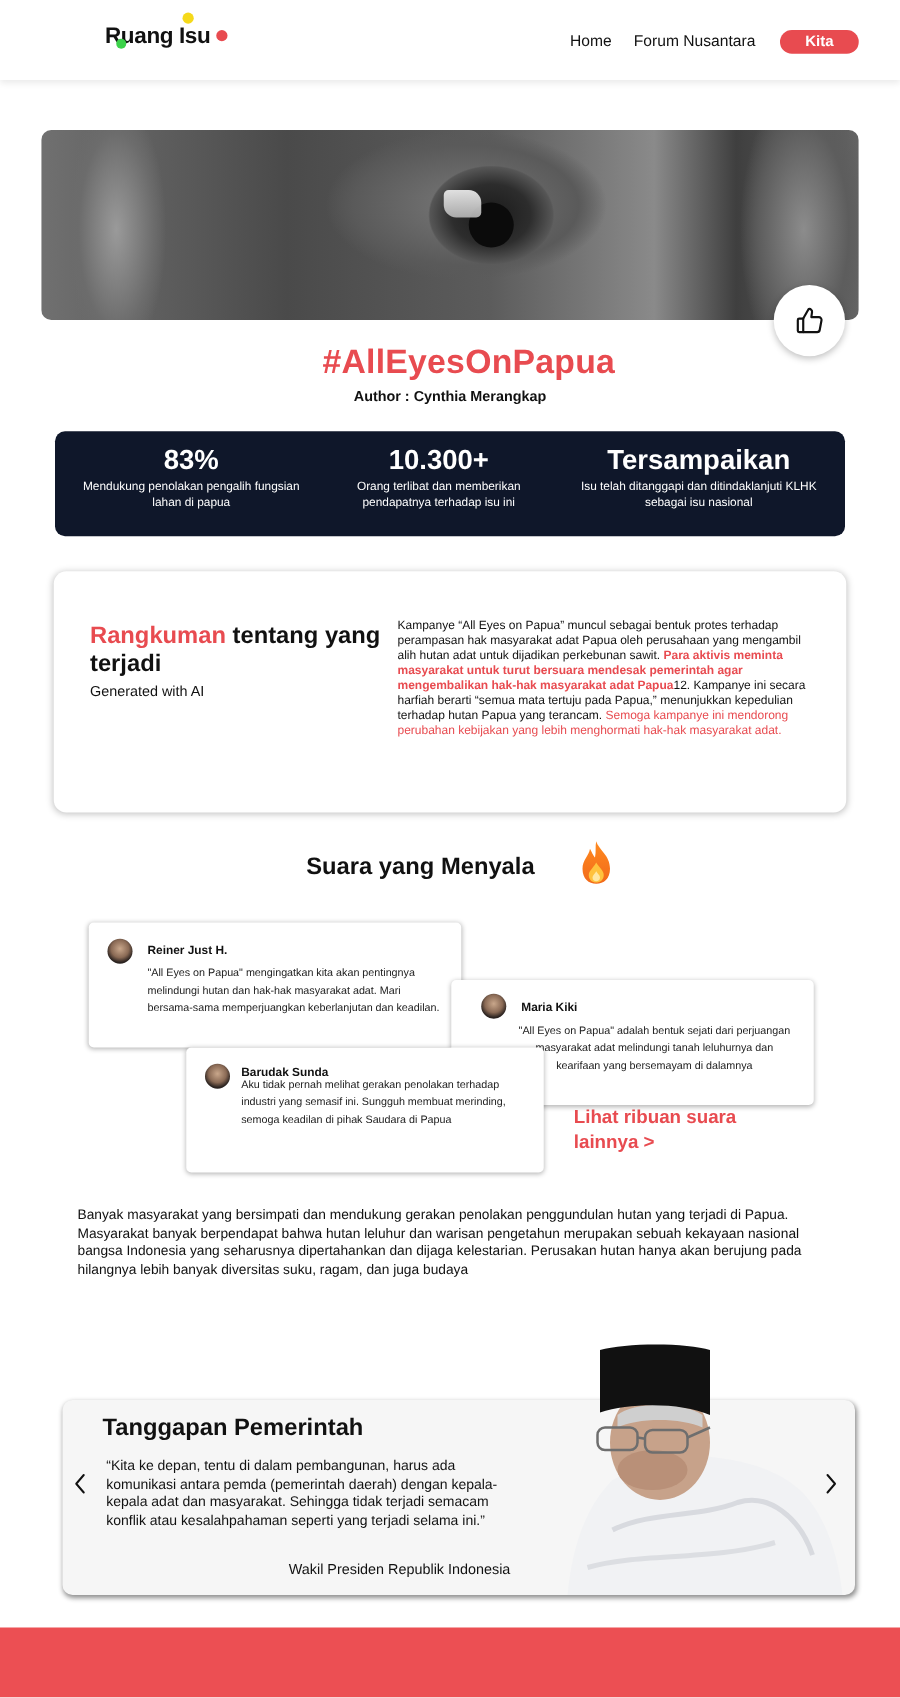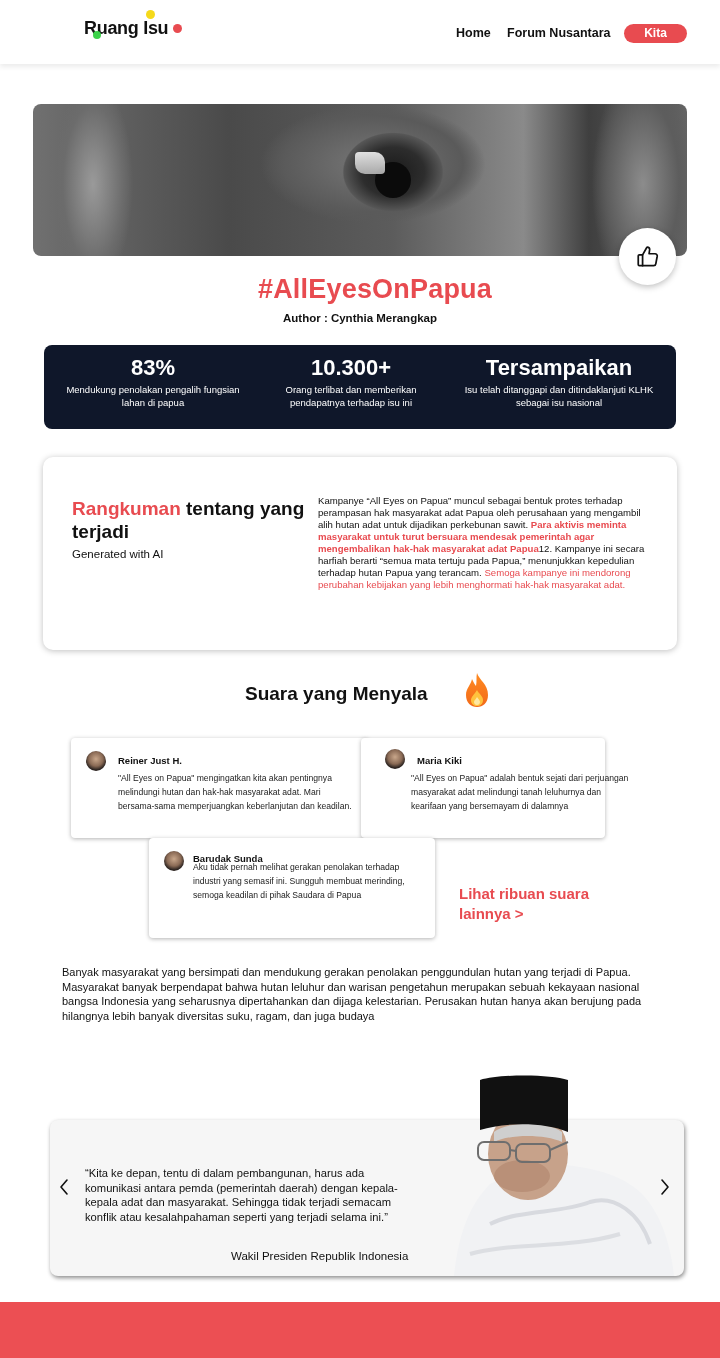--- a/index.html
+++ b/index.html
@@ -5,21 +5,21 @@
   * { box-sizing: border-box; margin: 0; padding: 0; }
   html, body { width: 720px; height: 1358px; background: #ffffff; overflow: hidden; }
   body { font-family: "Liberation Sans", "DejaVu Sans", sans-serif; color: #111; position: relative; }
 
   
   .navbar { position: absolute; left: 0; top: 0; width: 720px; height: 64px; background: #fff; box-shadow: 0 3px 5px rgba(0,0,0,0.08); z-index: 5; }
   .logo { position: absolute; left: 84px; top: 18px; font-weight: 700; font-size: 18px; color: #111; letter-spacing: -0.3px; }
   .logo .dot-yellow { position: absolute; left: 62px; top: -8px; width: 9px; height: 9px; border-radius: 50%; background: #f5d91a; }
   .logo .dot-green { position: absolute; left: 9px; top: 13px; width: 8px; height: 8px; border-radius: 50%; background: #3cd24a; }
   .logo .dot-red { position: absolute; left: 96px; top: 6px; width: 9px; height: 9px; border-radius: 50%; background: #e84b50; }
-  .nav-link { position: absolute; top: 26px; font-size: 12.5px; font-weight: 700; color: #111; cursor: pointer; }
+  .nav-link { position: absolute; top: 26px; font-size: 12.5px; font-weight: 400; color: #111; cursor: pointer; }
   .nav-home { left: 456px; }
   .nav-forum { left: 507px; }
   .login-btn { position: absolute; left: 624px; top: 24px; width: 63px; height: 19px; border-radius: 10px; background: #e84b50; color: #fff; font-size: 12px; font-weight: 700; text-align: center; line-height: 19px; cursor: pointer; }
 
   
   .hero { position: absolute; left: 33px; top: 104px; width: 654px; height: 152px; border-radius: 8px; overflow: hidden;
     background:
       radial-gradient(ellipse 70px 55px at 360px 68px, #1a1a1a 0%, #2d2d2d 45%, #565656 70%, transparent 72%),
       radial-gradient(ellipse 150px 80px at 340px 60px, #777 0%, #5a5a5a 60%, transparent 75%),
       radial-gradient(ellipse 50px 130px at 60px 80px, #9a9a9a 0%, #6c6c6c 60%, transparent 80%),
@@ -53,21 +53,21 @@
 
   
   .voices-title { position: absolute; left: 245px; top: 683px; font-size: 19px; font-weight: 700; color: #111; }
   .flame { position: absolute; left: 461px; top: 671px; width: 32px; height: 38px; }
   .vcard { position: absolute; background: #fff; border-radius: 4px; box-shadow: 0 1px 4px rgba(0,0,0,0.3); }
   .vcard .avatar { position: absolute; left: 15px; top: 13px; width: 20px; height: 20px; border-radius: 50%; background: radial-gradient(circle at 50% 40%, #c9a78b 0%, #8a6a55 45%, #2b2320 70%); }
   .vcard .name { position: absolute; left: 47px; top: 17px; font-size: 9.5px; font-weight: 700; color: #111; }
   .vcard .text { position: absolute; left: 47px; top: 33px; font-size: 8.6px; line-height: 14px; color: #222; }
   .vc1 { left: 71px; top: 738px; width: 298px; height: 100px; z-index: 1; }
   .vc1 .text { width: 240px; }
-  .vc2 { left: 361px; top: 738px; width: 244px; height: 100px; z-index: 1; }
+  .vc2 { left: 361px; top: 784px; width: 290px; height: 100px; z-index: 1; text-align: center; }
   .vc2 .avatar { left: 24px; top: 11px; }
   .vc2 .name { left: 56px; top: 17px; }
   .vc2 .text { left: 50px; width: 225px; }
   .vc3 { left: 149px; top: 838px; width: 286px; height: 100px; z-index: 2; }
   .vc3 .name { left: 44px; top: 15px; }
   .vc3 .text { left: 44px; top: 22px; width: 230px; }
   .see-more { position: absolute; left: 459px; top: 884px; width: 170px; font-size: 15px; font-weight: 700; line-height: 20px; color: #e84b50; cursor: pointer; }
 
   .para { position: absolute; left: 62px; top: 965px; width: 600px; font-size: 11px; line-height: 14.5px; color: #111; }
 
@@ -159,20 +159,21 @@
 <div class="vcard vc3">
   <div class="avatar"></div>
   <div class="name">Barudak Sunda</div>
   <div class="text">Aku tidak pernah melihat gerakan penolakan terhadap industri yang semasif ini. Sungguh membuat merinding, semoga keadilan di pihak Saudara di Papua</div>
 </div>
 <a class="see-more">Lihat ribuan suara lainnya &gt;</a>
 
 <p class="para">Banyak masyarakat yang bersimpati dan mendukung gerakan penolakan penggundulan hutan yang terjadi di Papua. Masyarakat banyak berpendapat bahwa hutan leluhur dan warisan pengetahun merupakan sebuah kekayaan nasional bangsa Indonesia yang seharusnya dipertahankan dan dijaga kelestarian. Perusakan hutan hanya akan berujung pada hilangnya lebih banyak diversitas suku, ragam, dan juga budaya</p>
 
 <section class="gov">
+  <h2 class="heading">Tanggapan Pemerintah</h2>
   <p class="quote">“Kita ke depan, tentu di dalam pembangunan, harus ada komunikasi antara pemda (pemerintah daerah) dengan kepala-kepala adat dan masyarakat. Sehingga tidak terjadi semacam konflik atau kesalahpahaman seperti yang terjadi selama ini.”</p>
   <div class="source">Wakil Presiden Republik Indonesia</div>
   <svg class="arrow arrow-left" viewBox="0 0 18 22" fill="none" stroke="#111" stroke-width="1.6" stroke-linecap="round" stroke-linejoin="round">
       <path d="M12 4 L6 11 L12 18"></path>
     </svg>
   <svg class="arrow arrow-right" viewBox="0 0 18 22" fill="none" stroke="#111" stroke-width="1.6" stroke-linecap="round" stroke-linejoin="round">
       <path d="M6 4 L12 11 L6 18"></path>
     </svg>
 </section>
 

